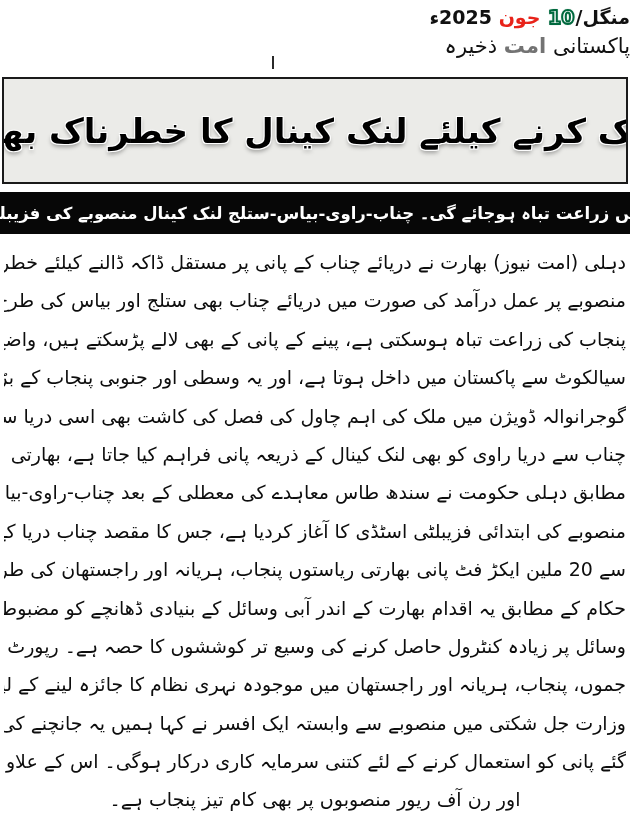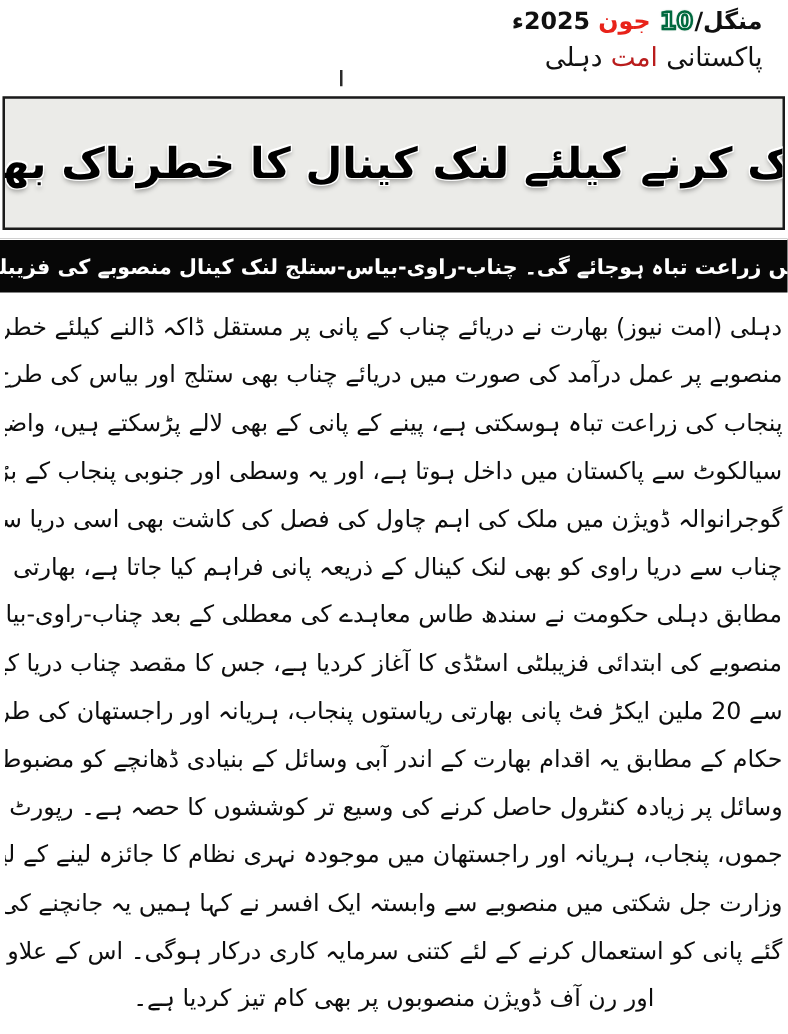--- a/index.html
+++ b/index.html
@@ -8,35 +8,35 @@
     background: #ffffff;
     font-family: "DejaVu Sans", sans-serif;
     position: relative;
     overflow: hidden;
     color: #111;
   }
   .page { position: absolute; inset: 0; }
 
   
   .masthead {
-    position: absolute; top: 3px; right: 20px; left: 4px;
+    position: absolute; top: 3px; right: 0; left: 4px;
     text-align: right;
     direction: rtl;
     line-height: 29px;
   }
   .date-line { font-size: 19px; font-weight: bold; white-space: nowrap; }
   .date-day {
     color: #ffffff; font-weight: bold;
     -webkit-text-stroke: 2px #00693e;
     text-shadow: 0 0 1px #00693e, 0 0 2px #00693e;
     padding: 0 1px;
   }
   .date-month { color: #e8231a; font-weight: bold; }
   .paper-line { font-size: 21px; white-space: nowrap; }
-  .paper-name { color: #b91c1c; font-weight: normal; }
+  .paper-name { color: #737373; font-weight: bold; }
 
   
   .tick {
     position: absolute; left: 272px; top: 56px;
     width: 2px; height: 13px; background: #2a2a2a;
   }
 
   
   .headline-box {
     position: absolute; left: 2px; right: 2px; top: 77px; height: 107px;
@@ -101,21 +101,21 @@
 
 <div class="page">
 
   <div class="masthead">
     <div class="date-line">
       <span>منگل/</span><span class="date-day">10</span>
       <span class="date-month">جون</span>
       <span>2025ء</span>
     </div>
     <div class="paper-line">
-      <span>پاکستانی </span><span class="paper-name">امت</span><span> دہلی</span>
+      <span>پاکستانی </span><span class="paper-name">امت</span><span> ذخیرہ</span>
     </div>
   </div>
 
   <div class="tick"></div>
 
   <div class="headline-box">
     <div class="headline-text">چناب کو خشک کرنے کیلئے لنک کینال کا خطرناک بھارتی منصوبہ</div>
   </div>
 
   <div class="subhead-bar">
@@ -130,16 +130,16 @@
     <div class="line">گوجرانوالہ ڈویژن میں ملک کی اہم چاول کی فصل کی کاشت بھی اسی دریا سے جڑی ہوئی ہے، اس کے علاوہ</div>
     <div class="line">چناب سے دریا راوی کو بھی لنک کینال کے ذریعہ پانی فراہم کیا جاتا ہے، بھارتی اخبار انڈین ایکسپریس کے</div>
     <div class="line">مطابق دہلی حکومت نے سندھ طاس معاہدے کی معطلی کے بعد چناب-راوی-بیاس-ستلج لنک کینال</div>
     <div class="line">منصوبے کی ابتدائی فزیبلٹی اسٹڈی کا آغاز کردیا ہے، جس کا مقصد چناب دریا کے پانی کا رخ موڑ کر 15</div>
     <div class="line">سے 20 ملین ایکڑ فٹ پانی بھارتی ریاستوں پنجاب، ہریانہ اور راجستھان کی طرف منتقل کرنا ہے۔ بھارتی</div>
     <div class="line">حکام کے مطابق یہ اقدام بھارت کے اندر آبی وسائل کے بنیادی ڈھانچے کو مضبوط بنانے اور سندھ طاس کے</div>
     <div class="line">وسائل پر زیادہ کنٹرول حاصل کرنے کی وسیع تر کوششوں کا حصہ ہے۔ رپورٹ کے مطابق اس کے علاوہ،</div>
     <div class="line">جموں، پنجاب، ہریانہ اور راجستھان میں موجودہ نہری نظام کا جائزہ لینے کے لیے ایک ٹیم کام کر رہی ہے۔</div>
     <div class="line">وزارت جل شکتی میں منصوبے سے وابستہ ایک افسر نے کہا ہمیں یہ جانچنے کی ضرورت ہے کہ چناب سے موڑا</div>
     <div class="line">گئے پانی کو استعمال کرنے کے لئے کتنی سرمایہ کاری درکار ہوگی۔ اس کے علاوہ بھارت نے کئی نئے ذخیرہ آب</div>
-    <div class="line last">اور رن آف ڈویژن منصوبوں پر بھی کام تیز کردیا ہے۔</div>
+    <div class="line last">اور رن آف ریور منصوبوں پر بھی کام تیز پنجاب ہے۔</div>
   </div>
 
 </div>
 
 </body></html>

